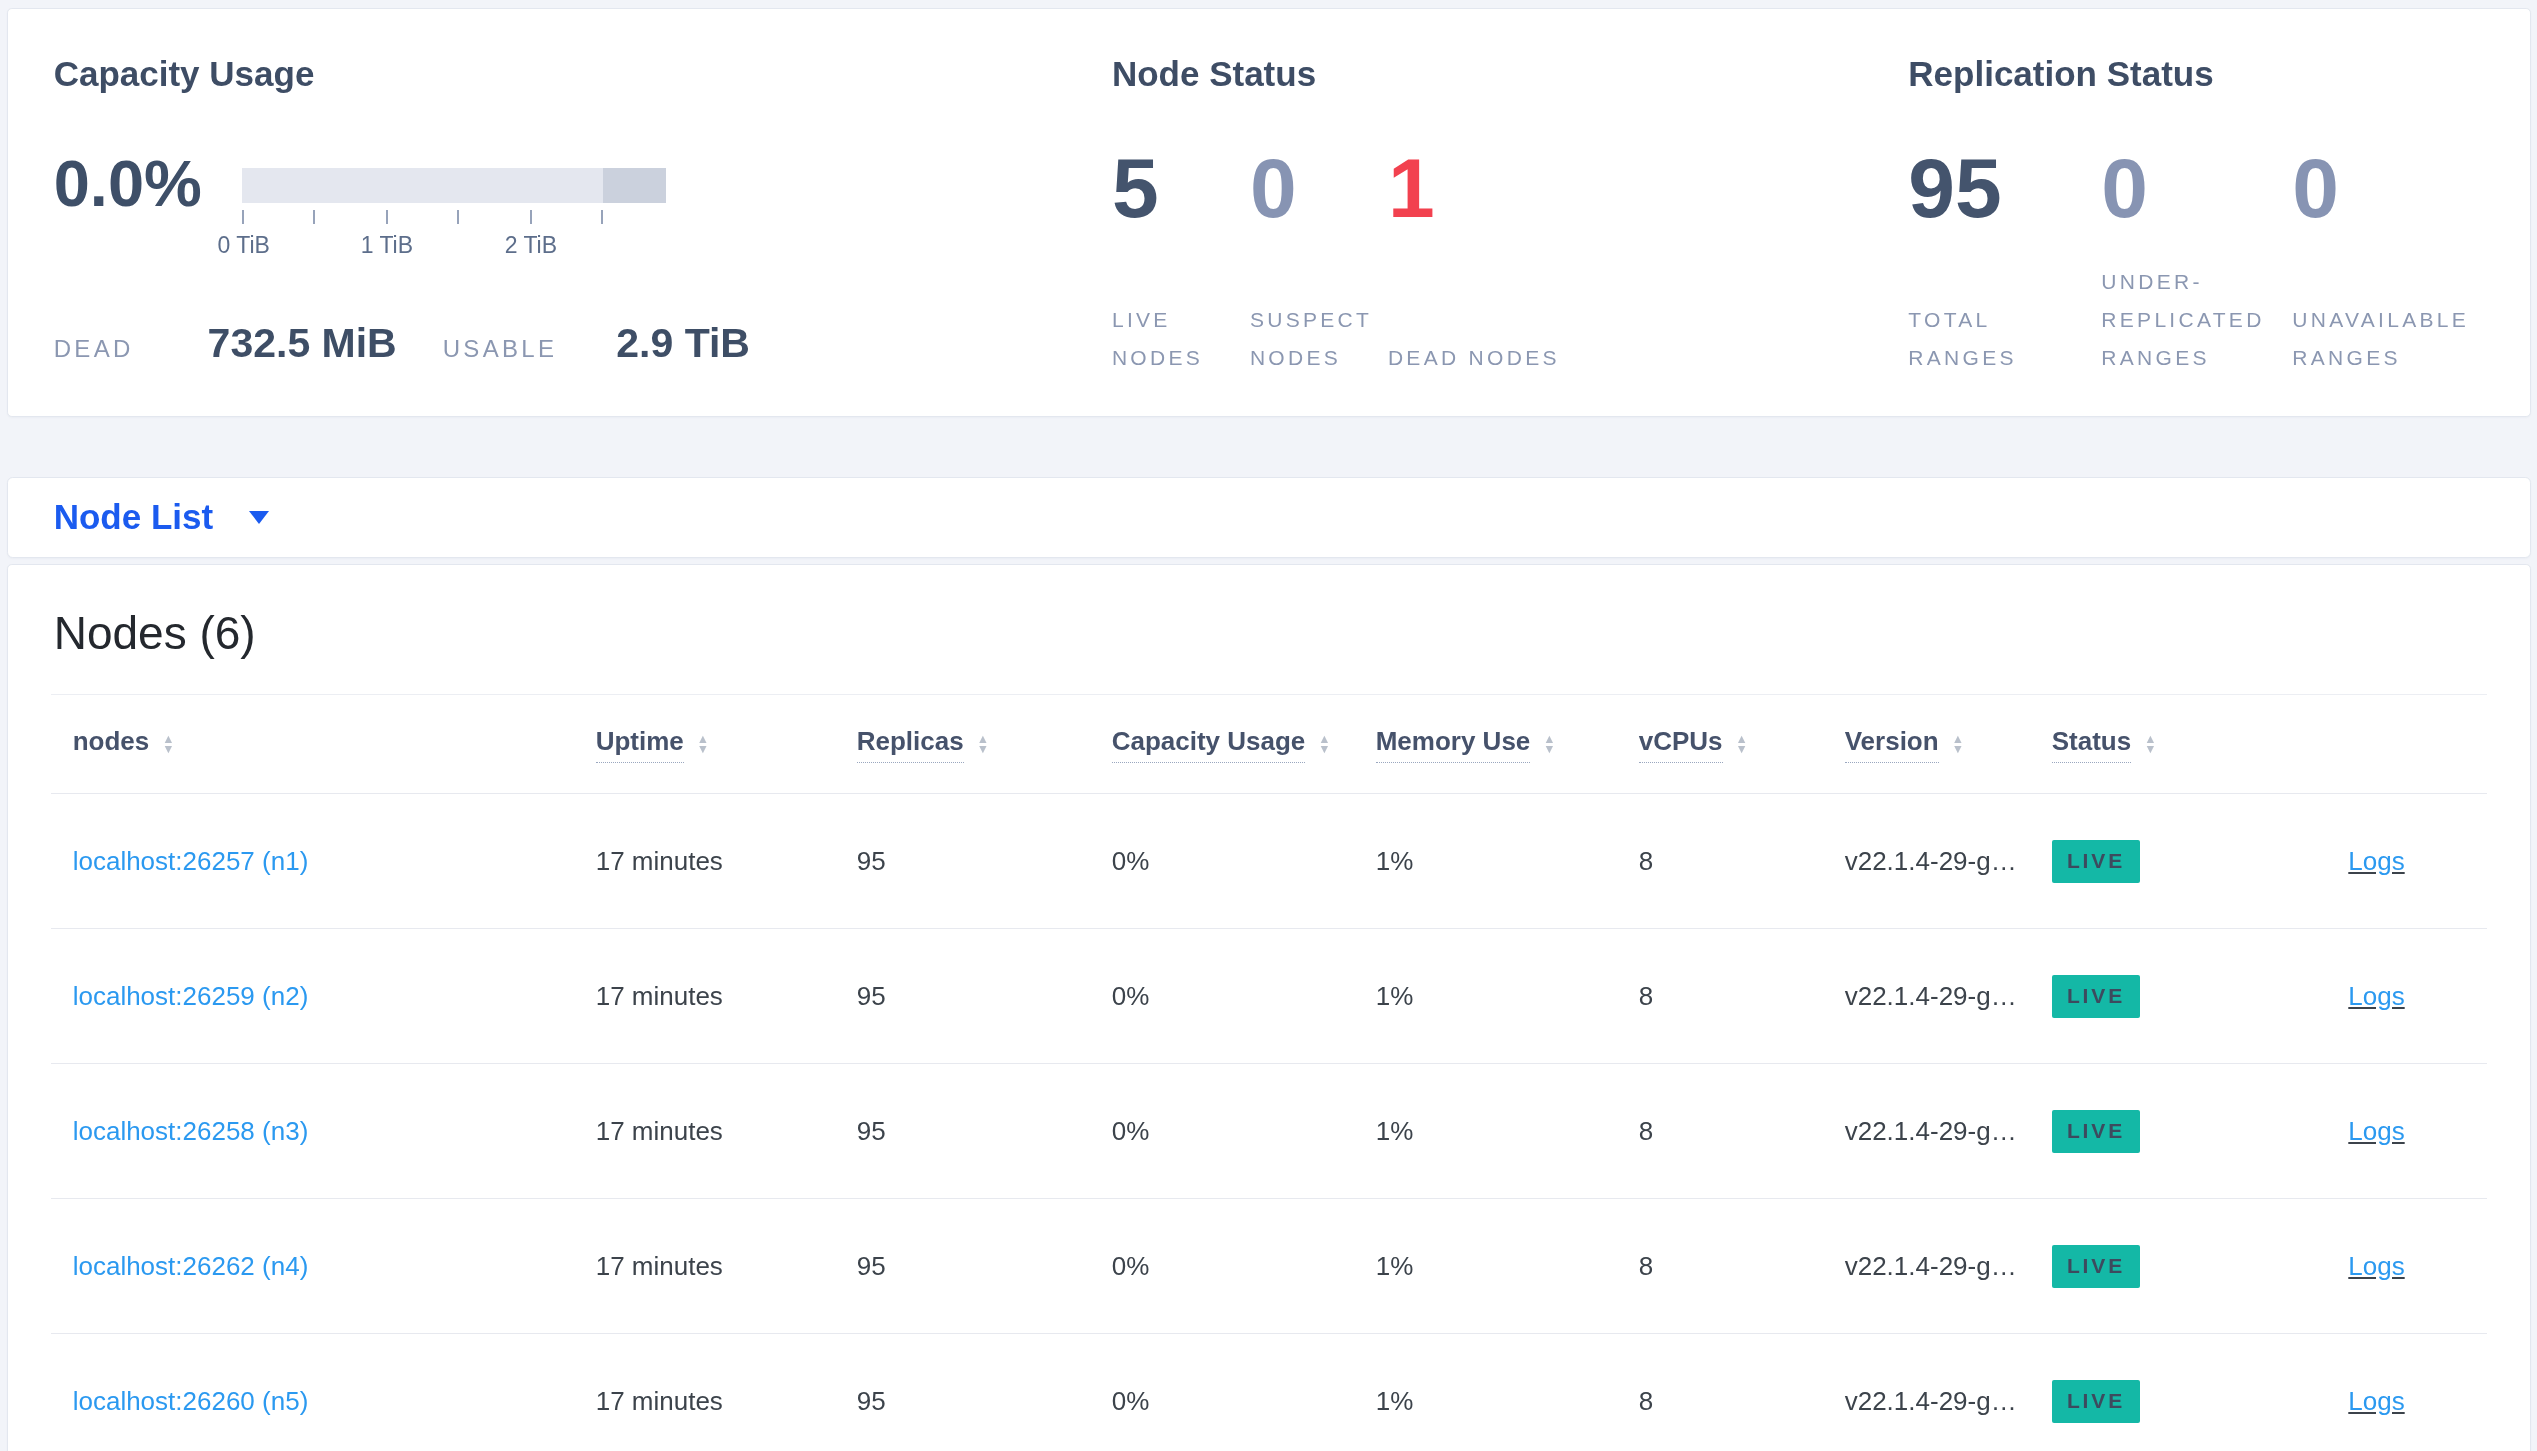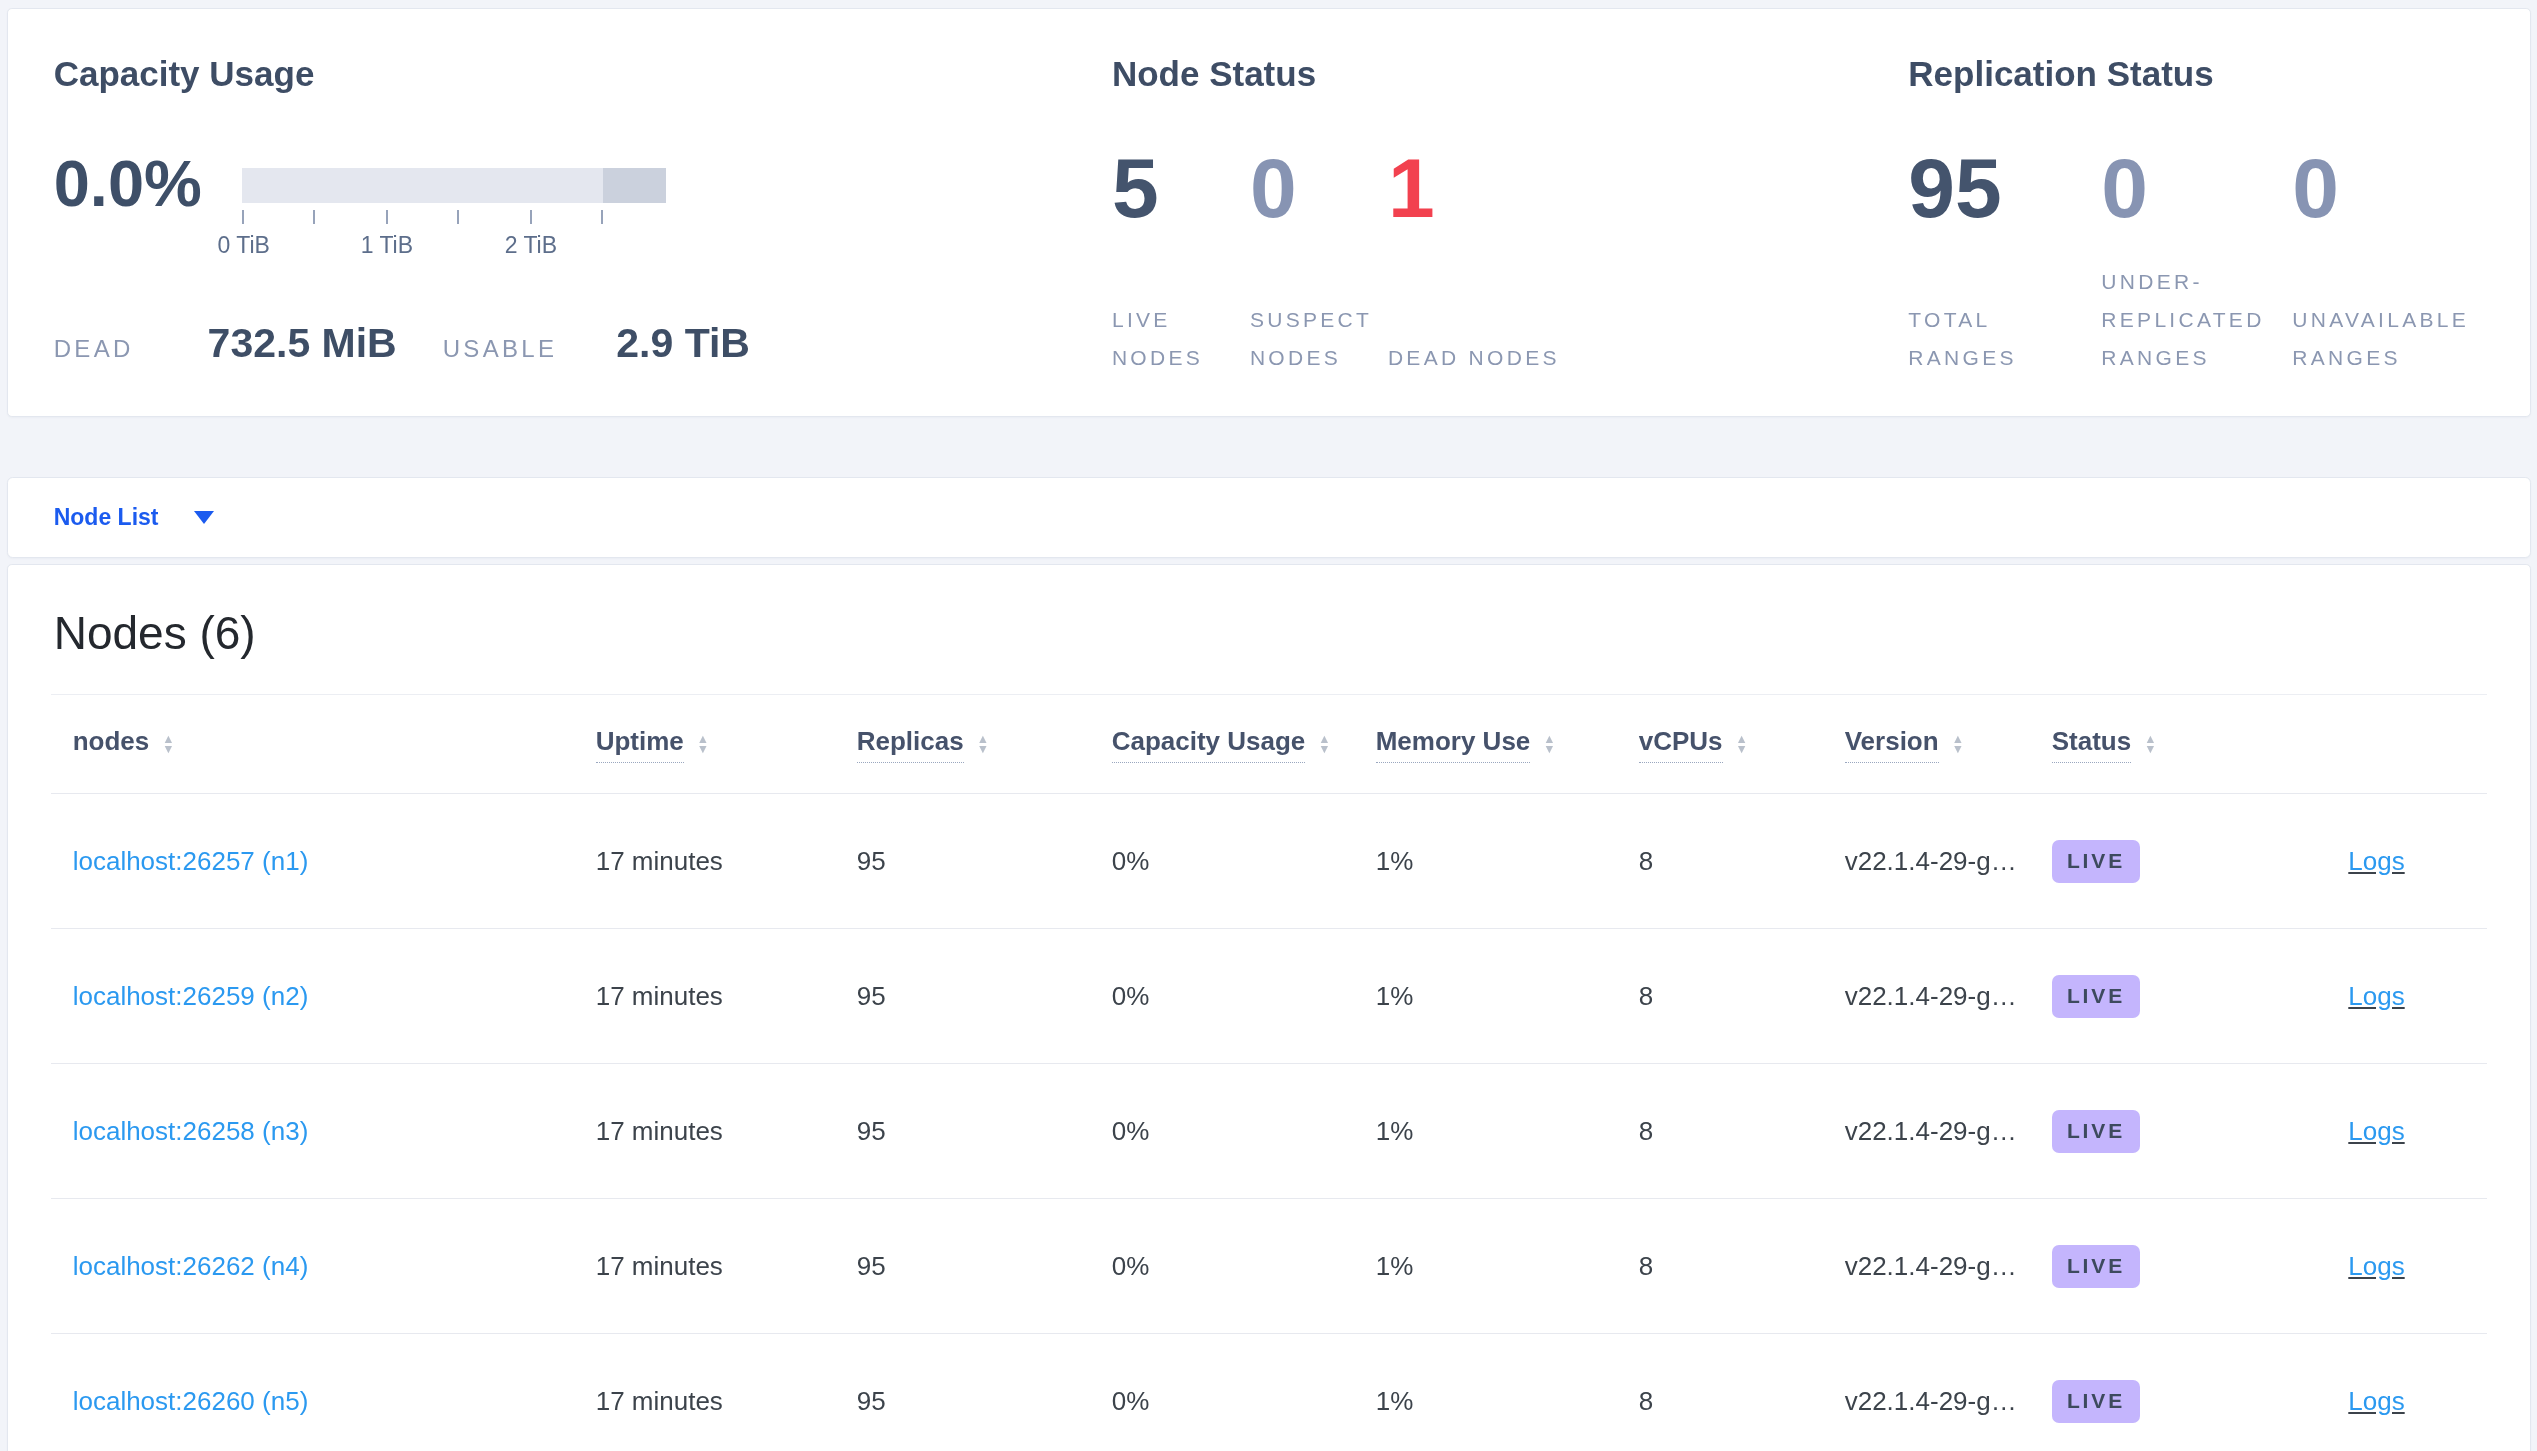--- a/index.html
+++ b/index.html
@@ -49,21 +49,21 @@
   .stats-row { display:flex; margin-top:52px; height:231px; }
   .stat { display:flex; flex-direction:column; box-sizing:border-box; }
   .col-nodes .stat:nth-child(1){width:138px} .col-nodes .stat:nth-child(2){width:138px}
   .col-repl .stat:nth-child(1){width:193px} .col-repl .stat:nth-child(2){width:191px} .col-repl .stat:nth-child(3){width:238px}
   .stat-value { font-size:84px; font-weight:700; line-height:1; }
   .v-dark { color:#44546d; } .v-muted { color:var(--suspect_gray,#8794b3); } .v-red { color:var(--dead_red,#f2414f); }
   .stat-label { margin-top:auto; font-size:21px; letter-spacing:3.3px; line-height:1.8; color:var(--muted_label,#8b97b1); font-weight:500; max-width:100%; }
 
   
   #selector-card { margin-top:60px; height:81px; display:flex; align-items:center; padding-left:46px; border-radius:5.7px; }
-  .selector-label { color:var(--accent_blue,#1b5bef); font-size:23px; font-weight:700; }
+  .selector-label { color:var(--accent_blue,#1b5bef); font-size:35px; font-weight:700; }
   .selector-caret { margin-left:36px; width:0; height:0; border-left:10.5px solid transparent; border-right:10.5px solid transparent; border-top:13.3px solid var(--accent_blue,#1b5bef); }
 
   
   #table-card { margin-top:6.7px; height:1143px; padding-top:41px; }
   .table-title { font-size:46px; color:#24282e; font-weight:500; padding-left:46px; }
   .title-divider { margin:34px 43px 0; border-bottom:1px solid #eceef3; }
 
   .grid-cols {
     display:grid;
     grid-template-columns:523px 261px 255px 264px 263px 206px 207px 233px 1fr;
@@ -71,21 +71,21 @@
     align-items:center;
   }
   .header-row { margin:0 43px; height:98px; border-bottom:1px solid #e7e9ef; }
   .th { display:flex; align-items:center; gap:13px; font-size:26px; font-weight:700; color:#46526b; }
   .th-label { padding-bottom:4.8px; border-bottom:1.9px solid transparent; }
   .th-label.underlined { border-bottom:1.9px dotted #9aa7bf; }
   .sort-icon { display:flex; flex-direction:column; font-size:12.4px; color:#b9c0cb; line-height:0.85; }
 
   .row { margin:0 43px; height:134px; border-bottom:1px solid #e7e9ef; font-size:26px; color:#3c434b; }
   .node-link { color:var(--link_blue,#2b99f0); cursor:pointer; }
-  .status-badge { display:inline-block; background:#c4b5fd; color:#3d4a5e; font-size:21px; font-weight:700; letter-spacing:2.9px; padding:9.5px 15.2px; border-radius:7px; }
+  .status-badge { display:inline-block; background:#14b8a6; color:#3d4a5e; font-size:21px; font-weight:700; letter-spacing:2.9px; padding:9.5px 15.2px; border-radius:2px; }
   .logs-cell { text-align:center; padding-right:19px;text-decoration:underline; }
   .logs-link { color:var(--link_blue,#2b99f0); cursor:pointer; }
 </style>
 </head>
 <body>
 
 <div class="card" id="stats-card">
 
   <div class="stat-col col-capacity">
     <div class="panel-title">Capacity Usage</div>

